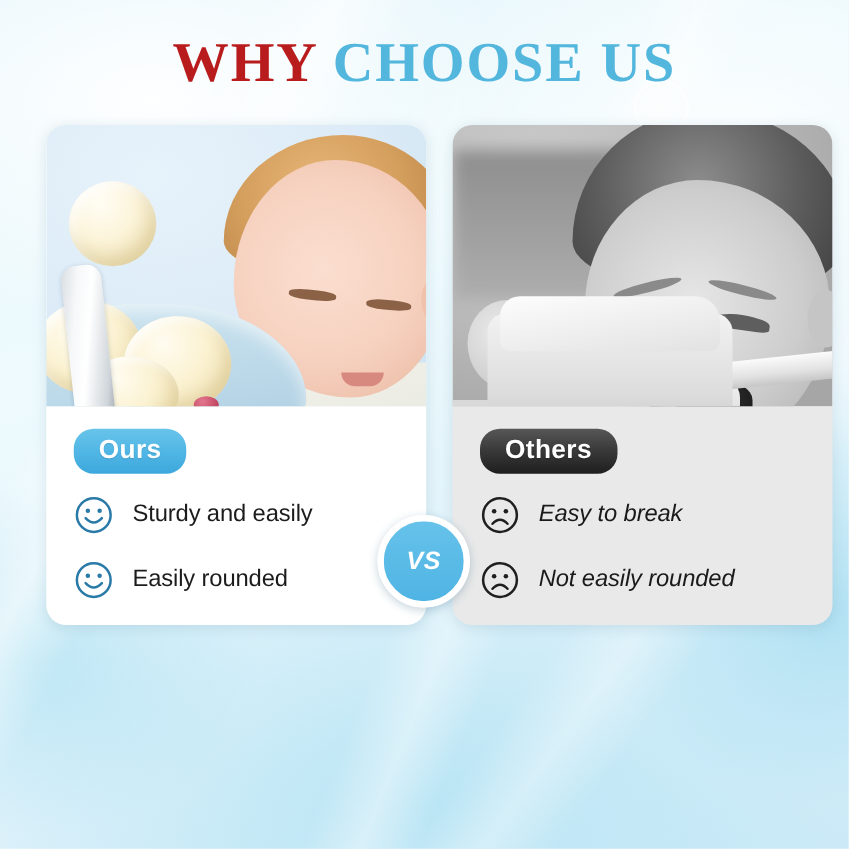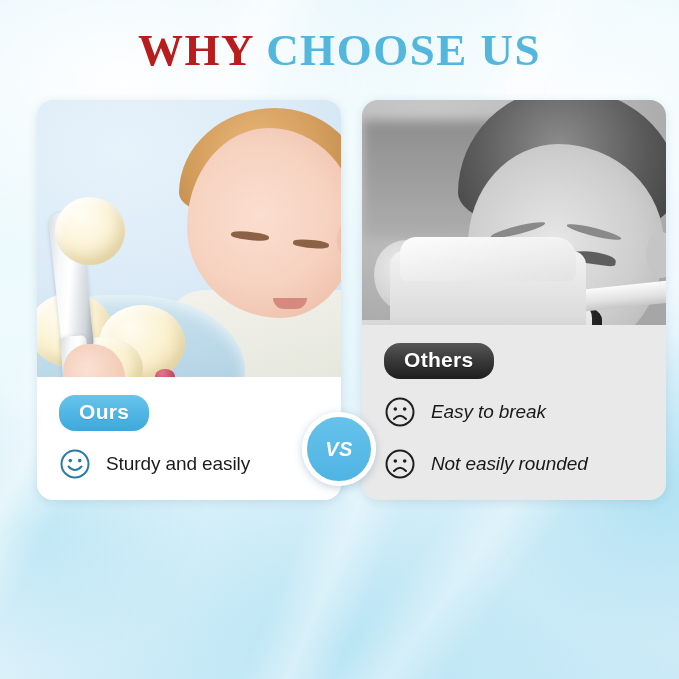--- a/index.html
+++ b/index.html
@@ -397,20 +397,31 @@
             <svg viewBox="0 0 32 32" width="32" height="32">
               <circle cx="16" cy="16" r="13.5" fill="none" stroke="#2a7aa8" stroke-width="2"></circle>
               <circle cx="11.3" cy="12.6" r="1.8" fill="#2a7aa8"></circle>
               <circle cx="20.7" cy="12.6" r="1.8" fill="#2a7aa8"></circle>
               <path d="M9.5 18.5 Q16 25.5 22.5 18.5" fill="none" stroke="#2a7aa8" stroke-width="2" stroke-linecap="round"></path>
             </svg>
           </span>
           <span class="feature-text">Sturdy and easily</span>
         </div>
 
+        <div class="feature-row">
+          <span class="feature-icon">
+            <svg viewBox="0 0 32 32" width="32" height="32">
+              <circle cx="16" cy="16" r="13.5" fill="none" stroke="#2a7aa8" stroke-width="2"></circle>
+              <circle cx="11.3" cy="12.6" r="1.8" fill="#2a7aa8"></circle>
+              <circle cx="20.7" cy="12.6" r="1.8" fill="#2a7aa8"></circle>
+              <path d="M9.5 18.5 Q16 25.5 22.5 18.5" fill="none" stroke="#2a7aa8" stroke-width="2" stroke-linecap="round"></path>
+            </svg>
+          </span>
+          <span class="feature-text">Easily rounded</span>
+        </div>
 
       </div>
     </div>
   </div>
 
   <div class="card" id="card-others">
 
     <div class="photo" id="photo-others">
       <div id="bg-dark-band"></div>
       <div id="bg-counter"></div>

